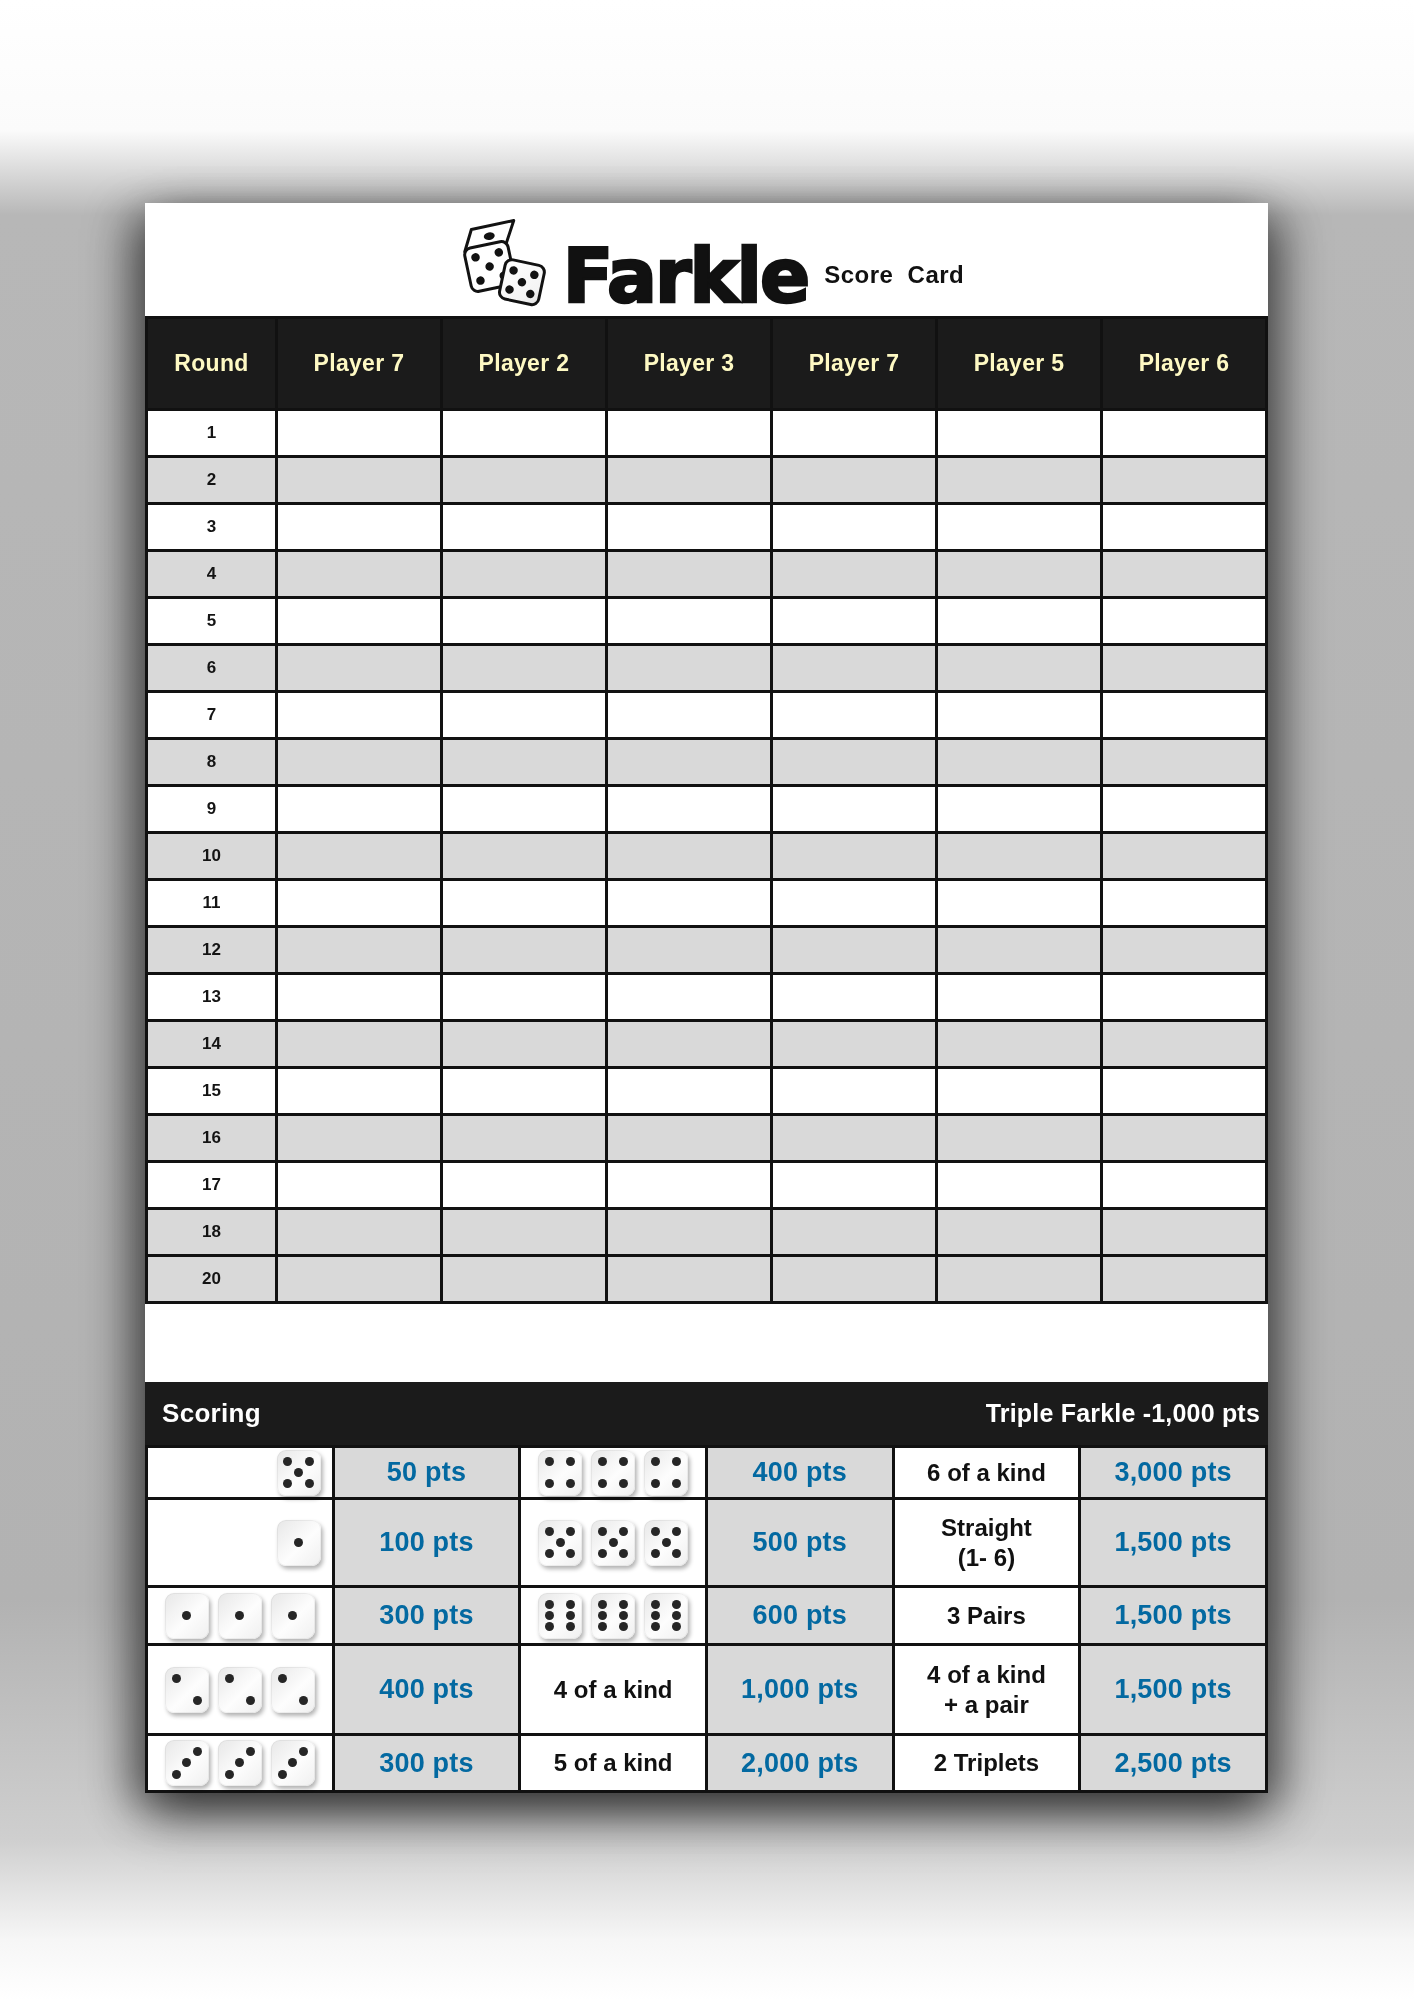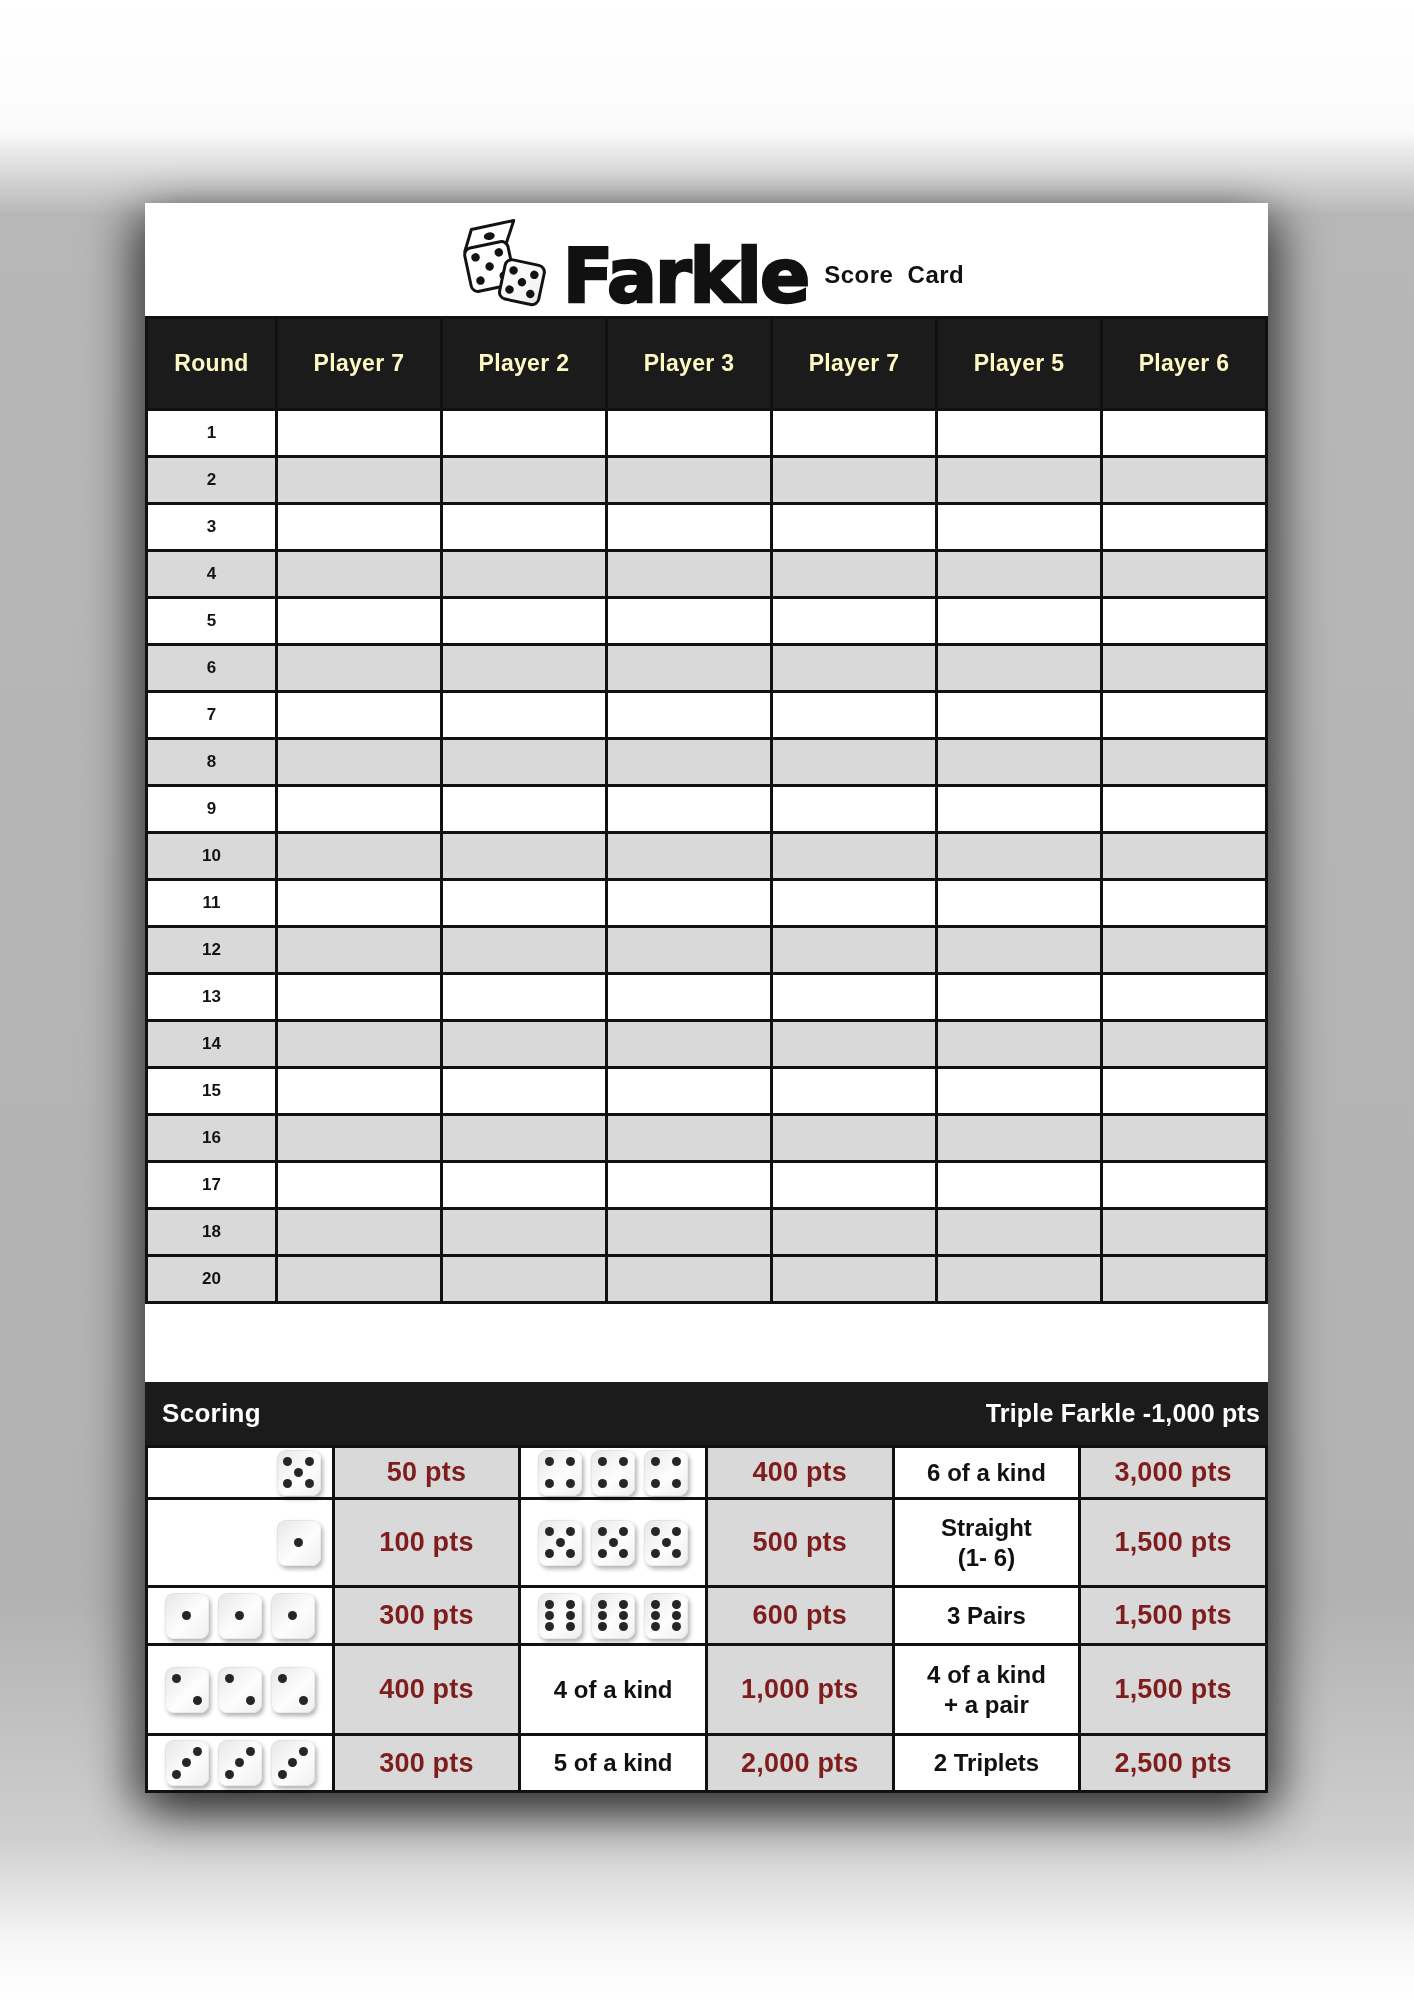--- a/index.html
+++ b/index.html
@@ -48,21 +48,21 @@
   .scoring-bar {
     height:63px; flex:none; background:#1b1b1b; color:#fff;
     display:flex; align-items:center; justify-content:space-between;
     padding:0 8px 0 17px;
   }
   .scoring-bar .bar-left  { font-size:26px; font-weight:700; letter-spacing:.3px; }
   .scoring-bar .bar-right { font-size:25px; font-weight:700; letter-spacing:.2px; }
   .scoring-table { flex:none; }
   .scoring-table td { border:3px solid #111; text-align:center; vertical-align:middle; background:#fff; }
   .scoring-table td.cell-gray { background:#d9d9d9; }
-  .pts-text   { font-size:27px; font-weight:700; color:#7f1d1d; letter-spacing:.2px; }
+  .pts-text   { font-size:27px; font-weight:700; color:#0369a1; letter-spacing:.2px; }
   .combo-text { font-size:24px; font-weight:700; color:#111; white-space:pre-line; line-height:1.25; }
   .dice-wrap  { display:flex; align-items:center; justify-content:center; gap:9px; width:100%; height:100%; }
   .dice-wrap.right { justify-content:flex-end; padding-right:11px; }
   .die {
     width:44px; height:46px; border-radius:9px; flex:none;
     background:linear-gradient(135deg,#e7e7e7 0%,#fdfdfd 55%,#efefef 100%);
     box-shadow:2px 3px 4px rgba(0,0,0,.30), inset 0 0 0 1px rgba(0,0,0,.05);
     display:grid; grid-template-rows:repeat(3,1fr); grid-template-columns:repeat(3,1fr);
     padding:6px;
   }

